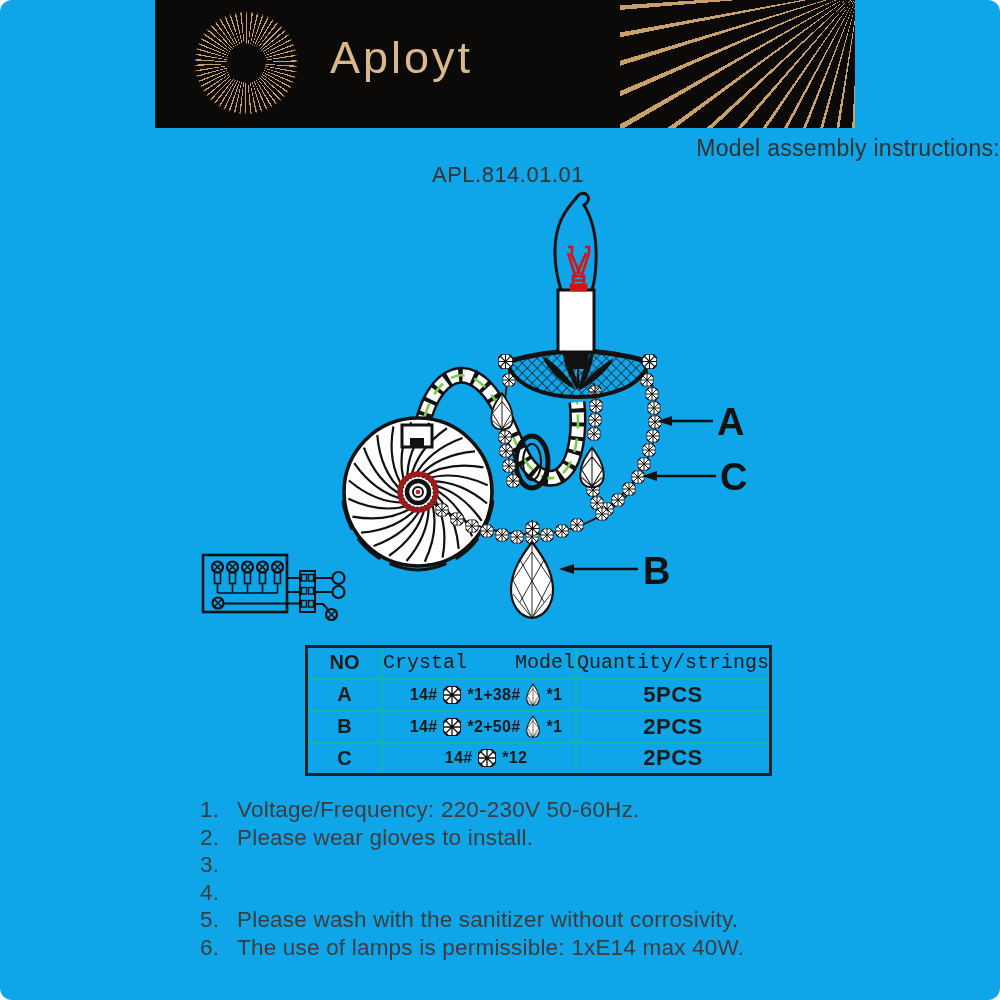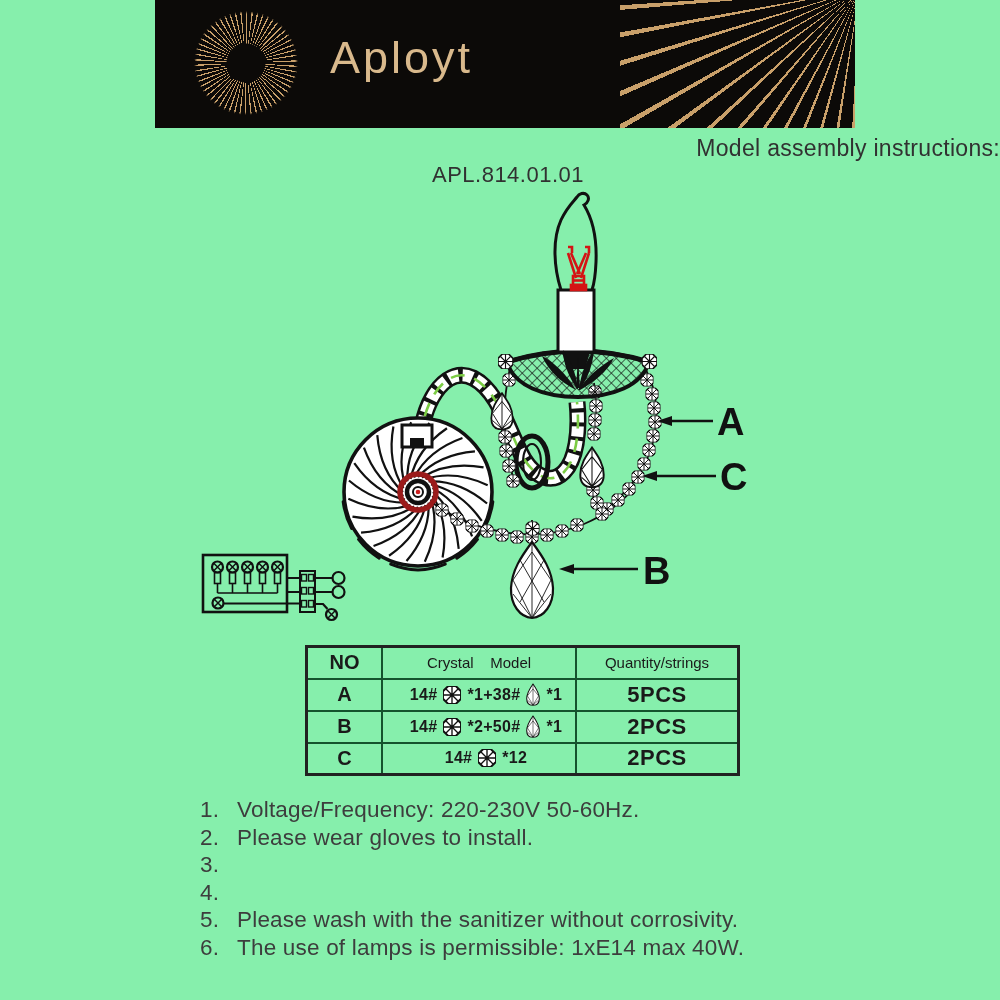--- a/index.html
+++ b/index.html
@@ -1,17 +1,17 @@
 <!DOCTYPE html>
 <html><head>
 <meta charset="utf-8">
 <style>
   html,body{margin:0;padding:0;background:#fff;}
-  .page{position:relative;width:1000px;height:1000px;background:#86efac;overflow:hidden;
-        font-family:"Liberation Sans",sans-serif;}
+  .page{position:relative;width:1000px;height:1000px;background:#0ea5e9;overflow:hidden;
+        font-family:"Liberation Sans",sans-serif;border-radius:12px;}
 
   
   .banner{position:absolute;left:155px;top:0;width:700px;height:128px;background:#0c0a08;overflow:hidden;}
   .sunburst{position:absolute;left:36px;top:8px;width:110px;height:110px;
     background:repeating-conic-gradient(#c9a06a 0deg 1.6deg, transparent 1.6deg 6.2deg);
     -webkit-mask:radial-gradient(circle closest-side, transparent 0 19px, #000 20px 49px, transparent 52px);
             mask:radial-gradient(circle closest-side, transparent 0 19px, #000 20px 49px, transparent 52px);}
   .brand{position:absolute;left:175px;top:32px;font-size:45px;font-weight:400;color:#d9b98c;
          letter-spacing:3px;}
   .corner-rays{position:absolute;right:0;top:0;width:235px;height:128px;
@@ -22,28 +22,28 @@
           font-size:23px;font-weight:500;color:#313131;letter-spacing:.3px;}
   .title2{position:absolute;left:8px;top:162px;width:1000px;text-align:center;
           font-size:22px;font-weight:500;color:#313131;letter-spacing:.5px;}
 
   
   .diagram{position:absolute;left:180px;top:190px;}
 
   
   .parts-table{position:absolute;left:305px;top:645px;border-collapse:collapse;
                color:#1a1a1a;}
-  .parts-table td{border:2px solid #14532d;text-align:center;vertical-align:middle;padding:0;}
+  .parts-table td{border:2px solid #14b8a6;text-align:center;vertical-align:middle;padding:0;}
   .parts-table{border:3px solid #222;}
   .col-no{width:73px;}
   .col-crystal{width:192px;}
   .col-qty{width:160px;}
   .parts-table tr{height:32px;}
   .hdr-no{font-size:20px;font-weight:700;}
-  .hdr-crystal,.hdr-qty{font-family:Liberation Sans, sans-serif;font-size:15px;white-space:pre;}
+  .hdr-crystal,.hdr-qty{font-family:Liberation Mono, monospace;font-size:20px;white-space:pre;}
   .cell-letter{font-size:20px;font-weight:700;}
   .cell-qty{font-size:22px;font-weight:700;letter-spacing:.5px;}
   .cell-crystal{text-align:left;}
   .crystal-wrap{display:inline-flex;align-items:center;gap:6px;padding-left:14px;
                 font-size:16px;font-weight:700;letter-spacing:.3px;}
   .crystal-wrap svg{display:block;}
 
   
   .instructions{position:absolute;left:200px;top:796px;color:#3d3d3d;}
   .inst{display:flex;font-size:22.5px;line-height:27.6px;letter-spacing:.2px;}

